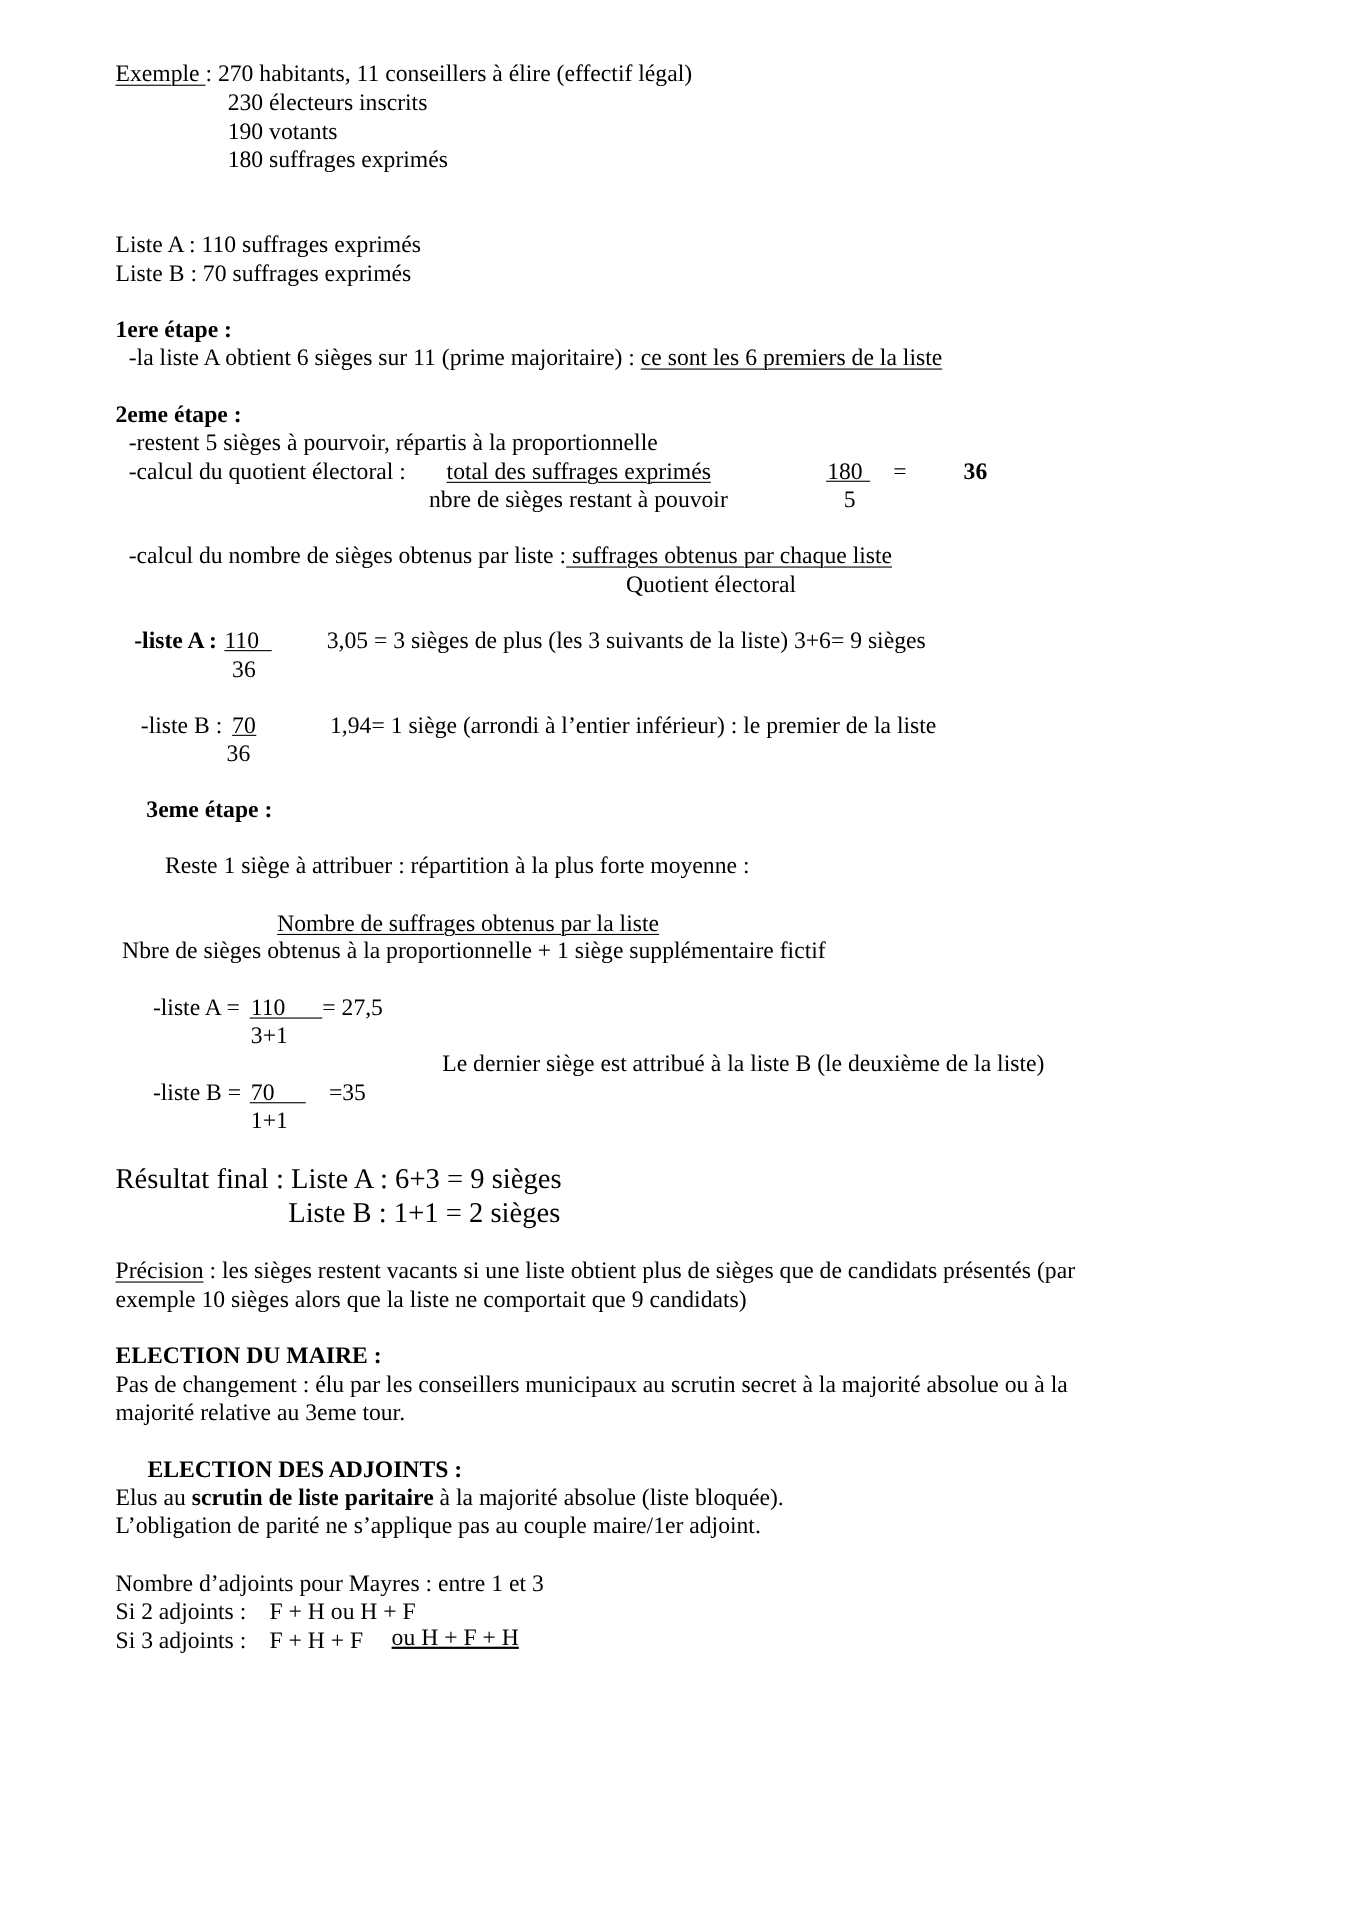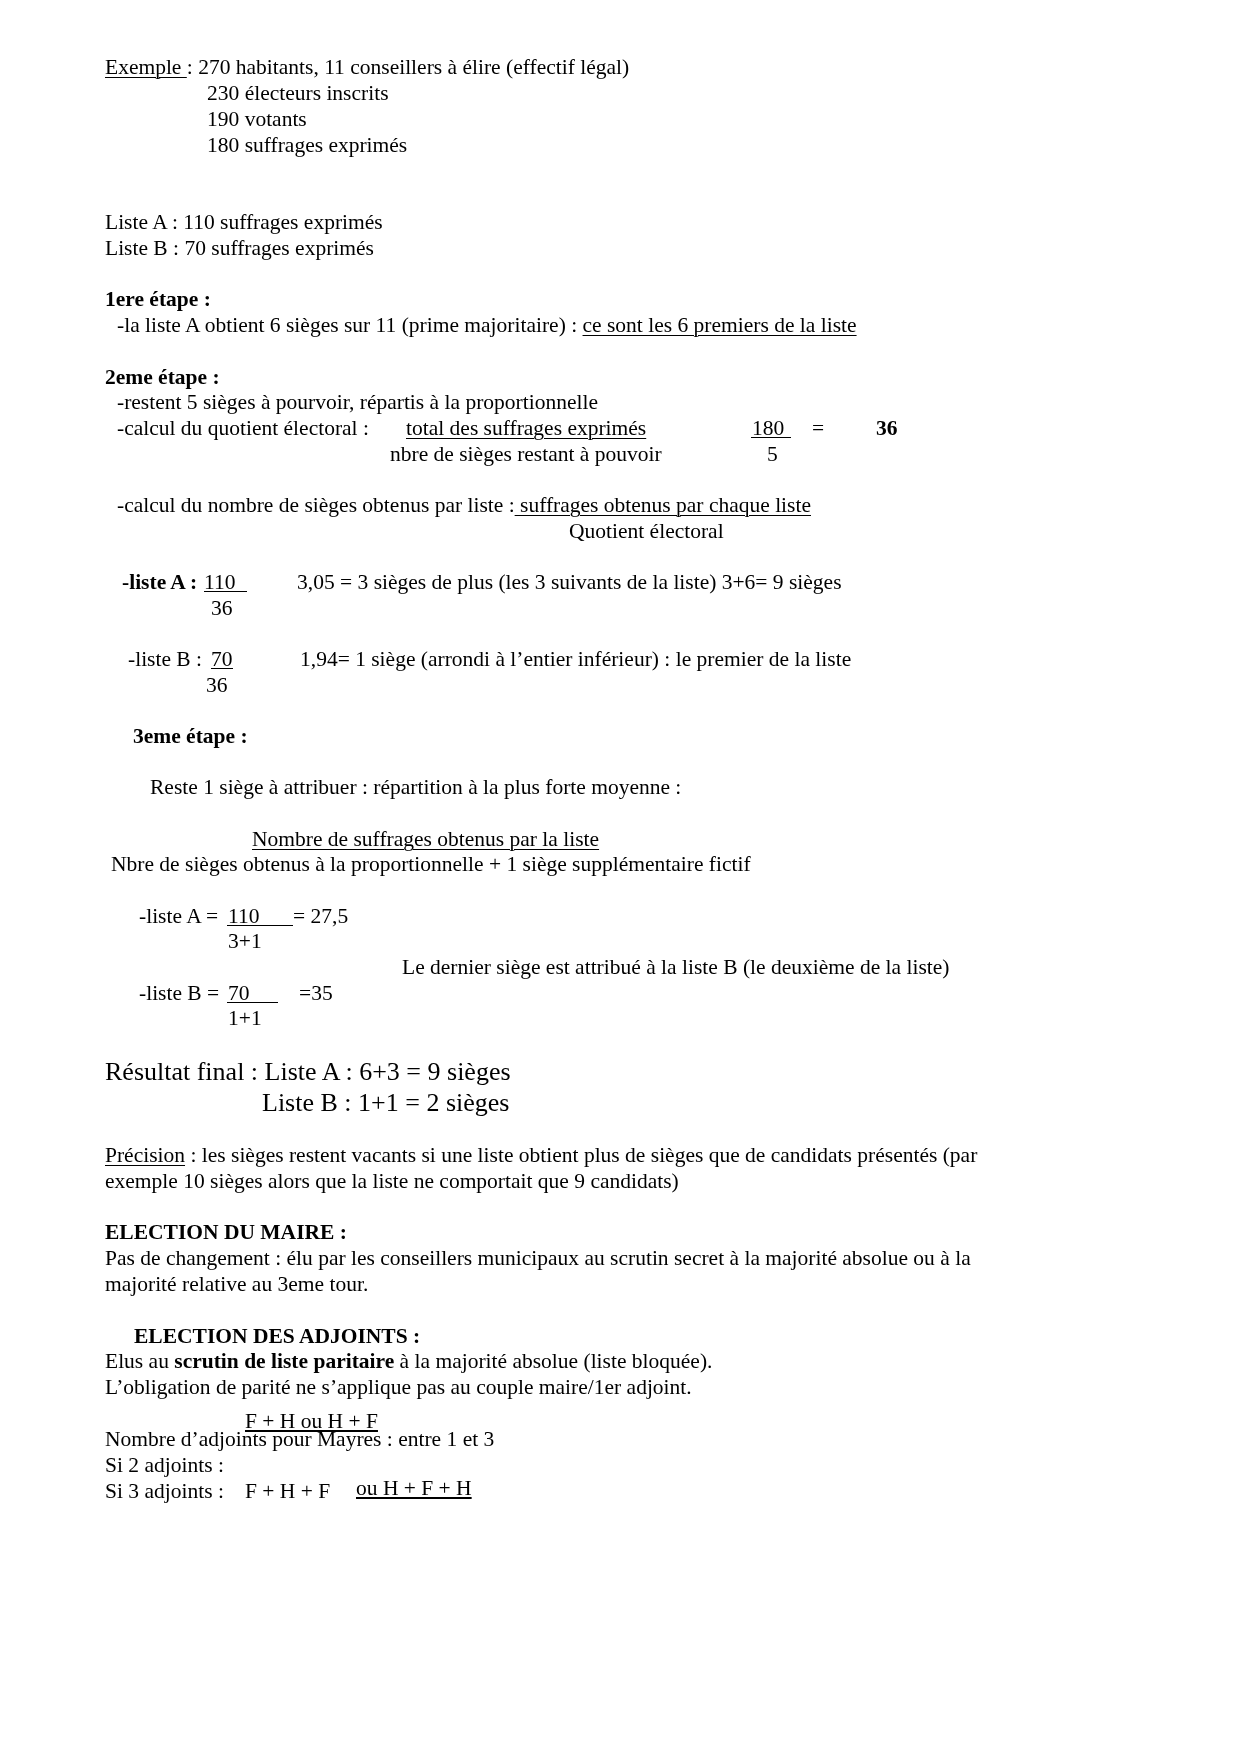--- a/index.html
+++ b/index.html
@@ -92,16 +92,16 @@
 <div class="abs" style="left:105px;top:1274px;">majorité relative au 3eme tour.</div>
 
 <div class="abs b" style="left:105px;top:1326px;margin-left:29px;">ELECTION DES ADJOINTS :</div>
 <div class="abs" style="left:105px;top:1351px;">
   <span>Elus au </span><span class="b">scrutin de liste paritaire</span><span> à la majorité absolue (liste bloquée).</span>
 </div>
 <div class="abs" style="left:105px;top:1377px;">L’obligation de parité ne s’applique pas au couple maire/1er adjoint.</div>
 
 <div class="abs" style="left:105px;top:1429px;">Nombre d’adjoints pour Mayres : entre 1 et 3</div>
 <div class="abs" style="left:105px;top:1455px;">Si 2 adjoints :</div>
-<div class="abs" style="left:245px;top:1411px;text-decoration:underline;">F + H ou H + F</div>
+<div class="abs" style="left:245px;top:1455px;">F + H ou H + F</div>
 <div class="abs" style="left:105px;top:1481px;">Si 3 adjoints :</div>
 <div class="abs" style="left:245px;top:1481px;">F + H + F</div>
 <div class="abs" style="left:356px;top:1478px;text-decoration:underline;">ou H + F + H</div>
 
 </body></html>

